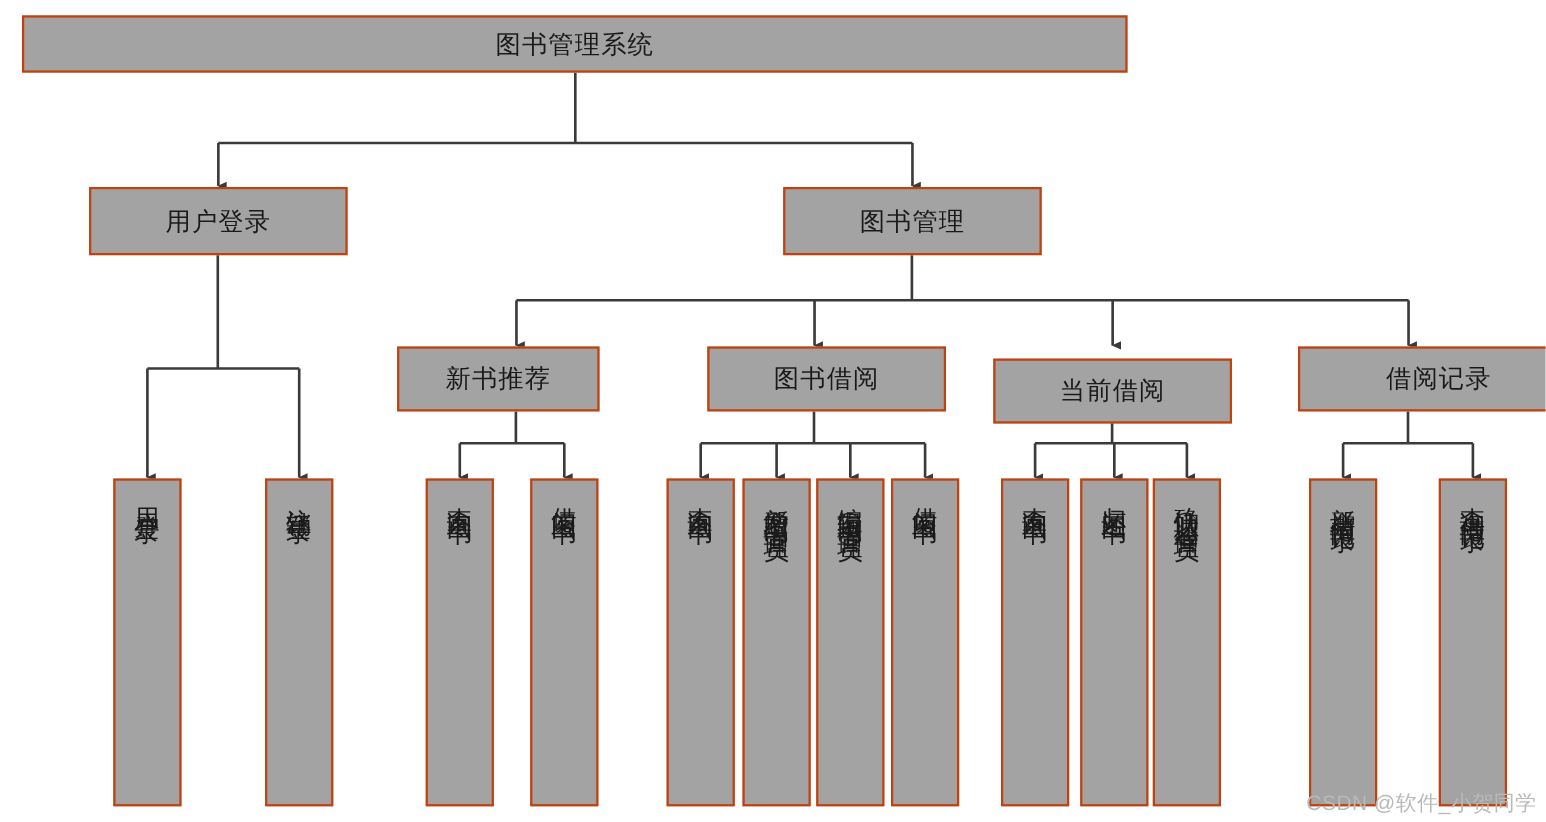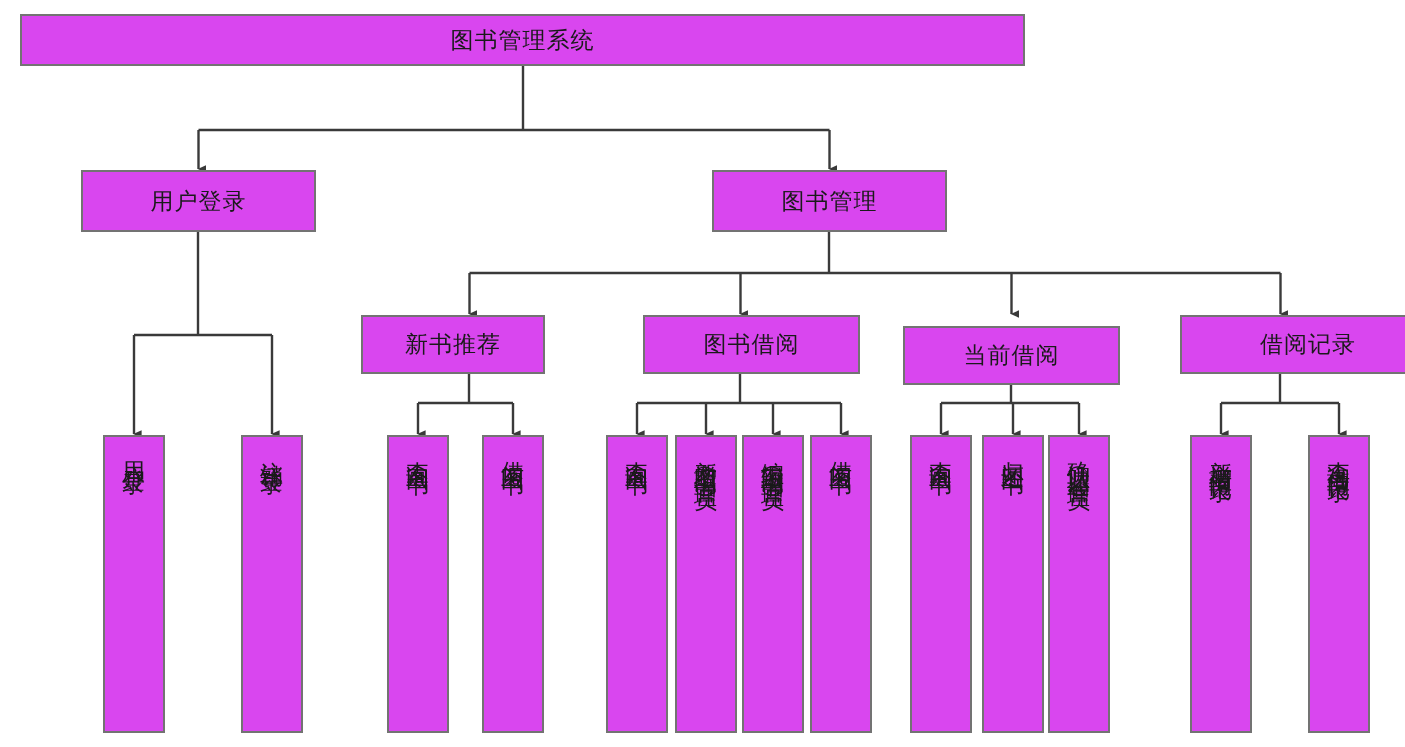--- a/index.html
+++ b/index.html
@@ -9,22 +9,22 @@
     font-family:"Liberation Sans","DejaVu Sans",sans-serif;
     overflow:hidden;
     position:relative;
   }
   #diagram-root{position:absolute;inset:0;width:1405px;height:747px;}
   svg#edges{position:absolute;left:0;top:0;width:1405px;height:747px;}
 
   .node{
     position:absolute;
     box-sizing:border-box;
-    background:#d946ef;
-    border:2px solid #737373;
+    background:#a3a3a3;
+    border:2px solid #c2410c;
     display:flex;
     align-items:center;
     justify-content:center;
     color:#1a1a1a;
   }
   .node .label{
     display:block;
     text-align:center;
     line-height:1.05;
     white-space:nowrap;
@@ -154,13 +154,14 @@
         <span class="label">确认归还（管理员）</span>
       </div>
       <div class="node v" style="left: 1190px; top: 435px; width: 62px; height: 298px;">
         <span class="label">新增借阅记录</span>
       </div>
       <div class="node v" style="left: 1308px; top: 435px; width: 62px; height: 298px;">
         <span class="label">查询借阅记录</span>
       </div>
     </div>
 
+  <div id="watermark">CSDN @软件_小贺同学</div>
 </div>
 
 </body></html>

